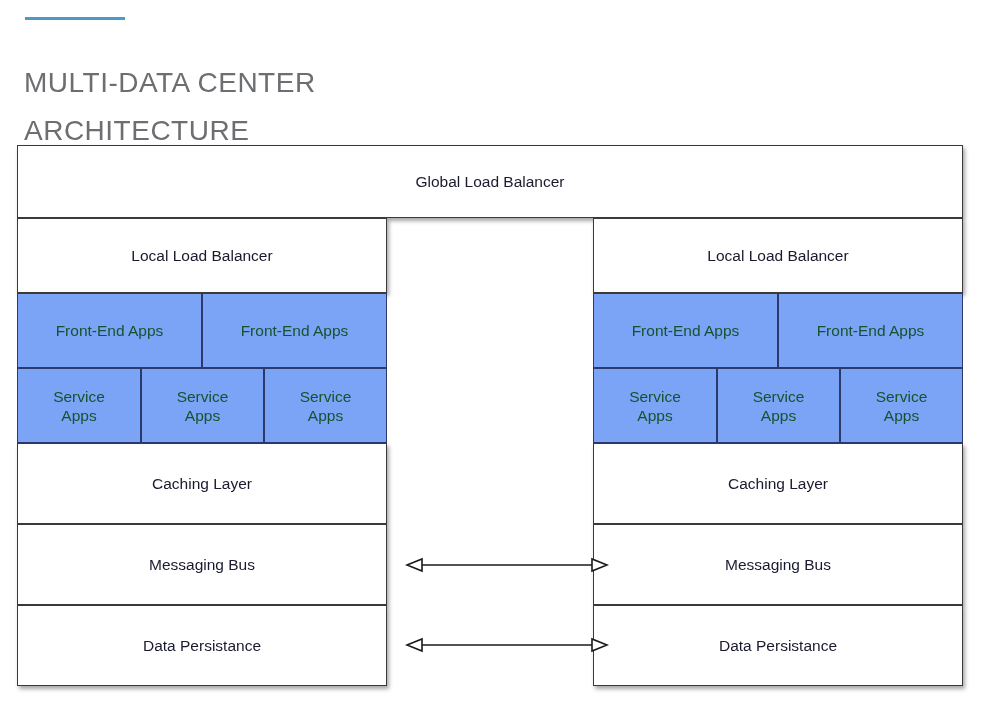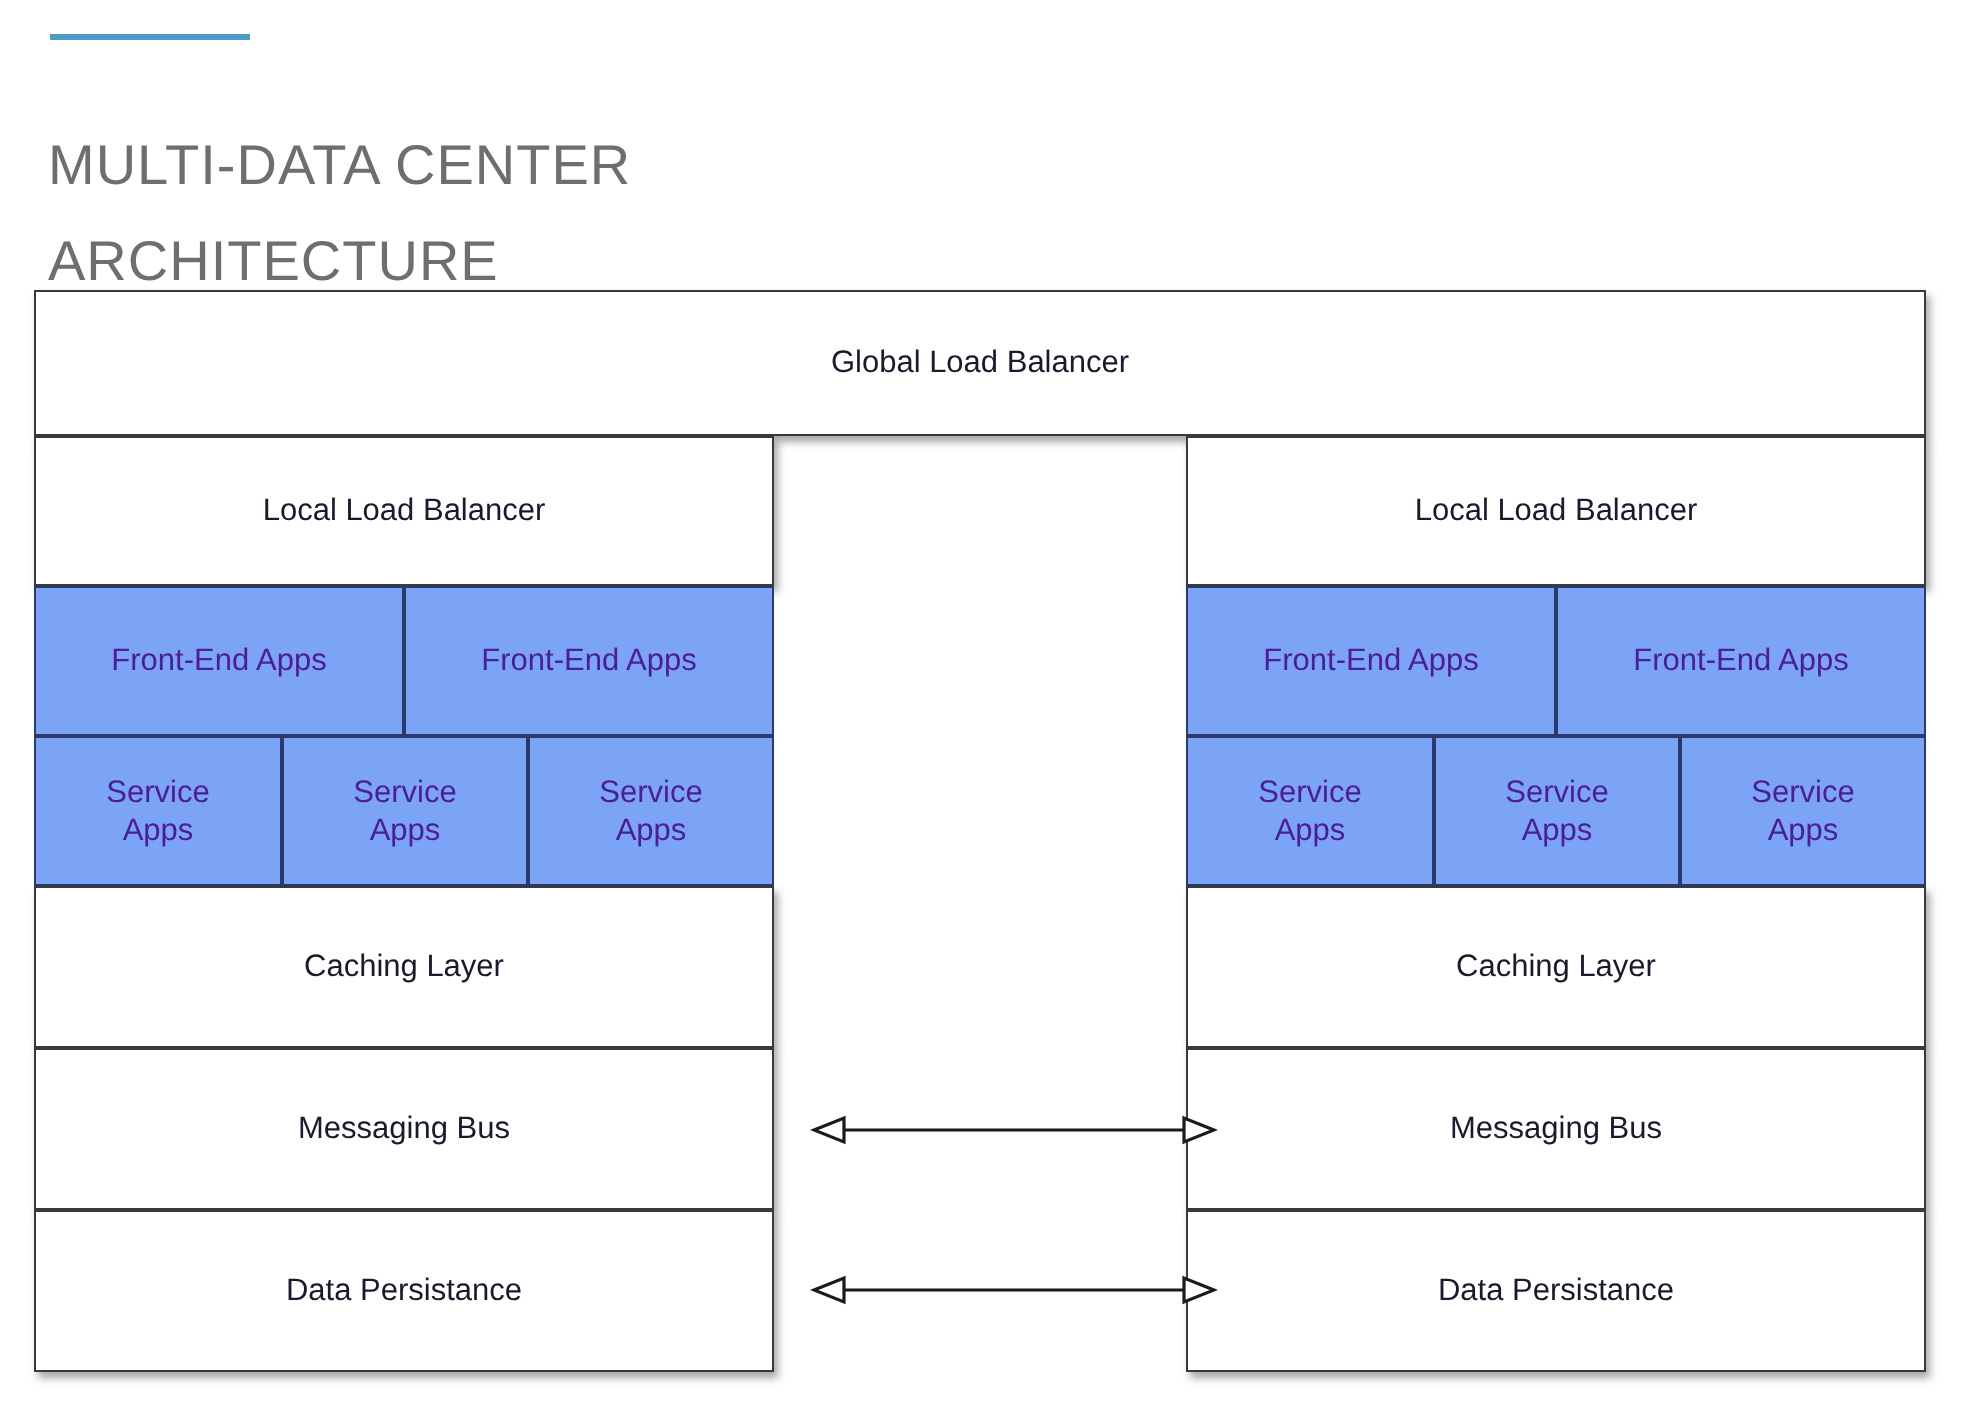--- a/index.html
+++ b/index.html
@@ -57,21 +57,21 @@
     justify-content: center;
     text-align: center;
     color: #1a1a2e;
     font-size: 15.5px;
     line-height: 19px;
     box-shadow: 2px 3px 4px rgba(0,0,0,0.35);
   }
   .box.blue {
     background: #7ba4f7;
     border-color: #2b3a6b;
-    color: #4c1d95;
+    color: #14532d;
   }
   .box.nested {
     box-shadow: none;
   }
   .box .label {
     white-space: pre-line;
     padding: 0 4px;
   }
 
   

